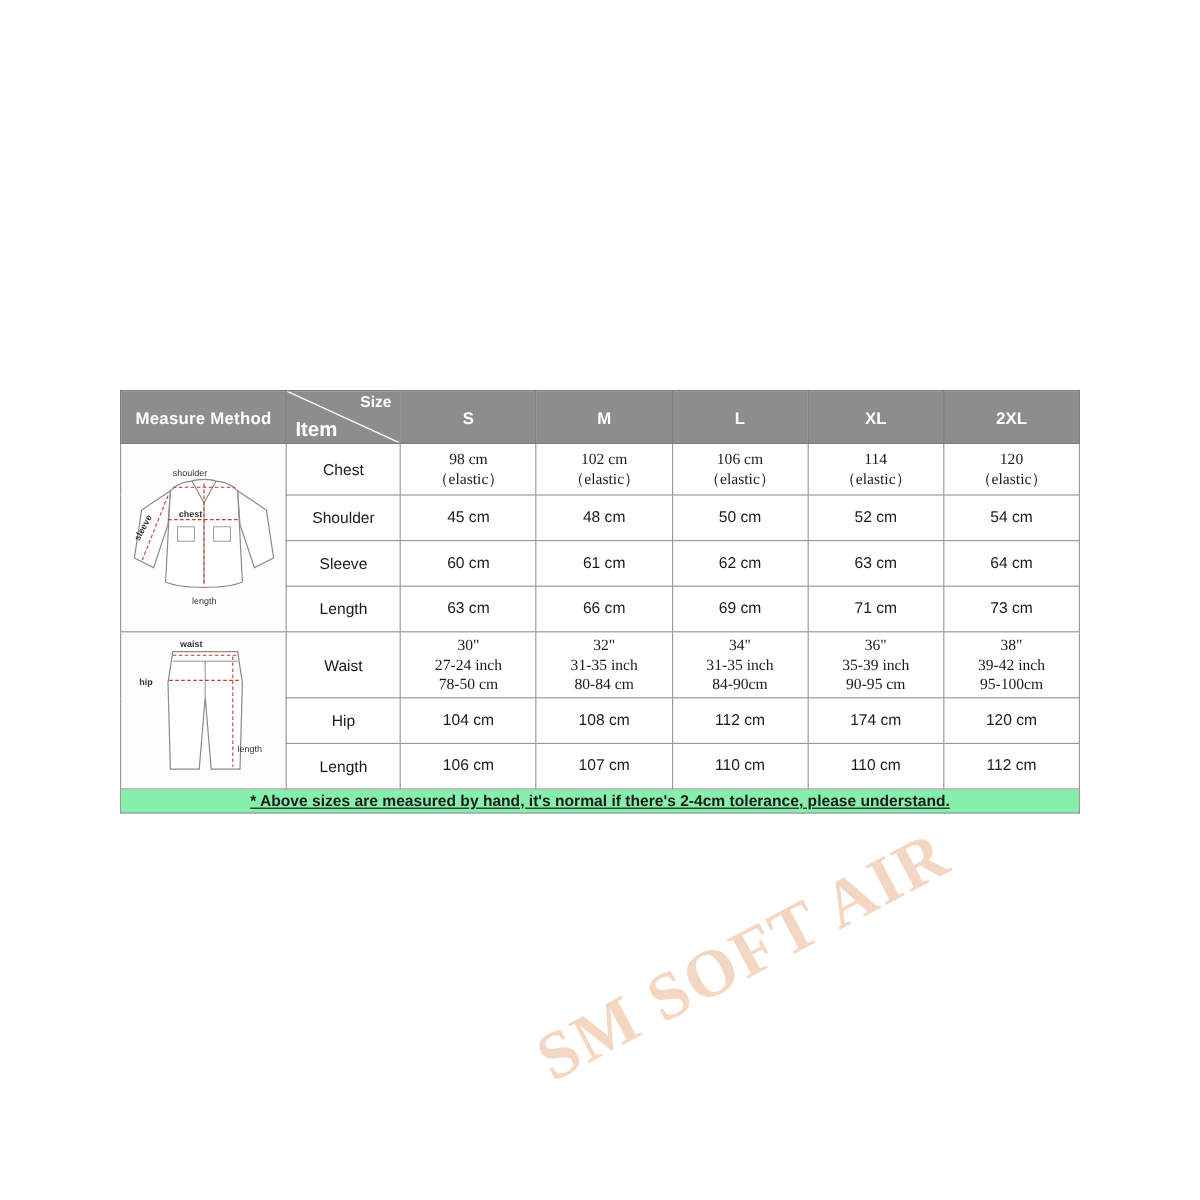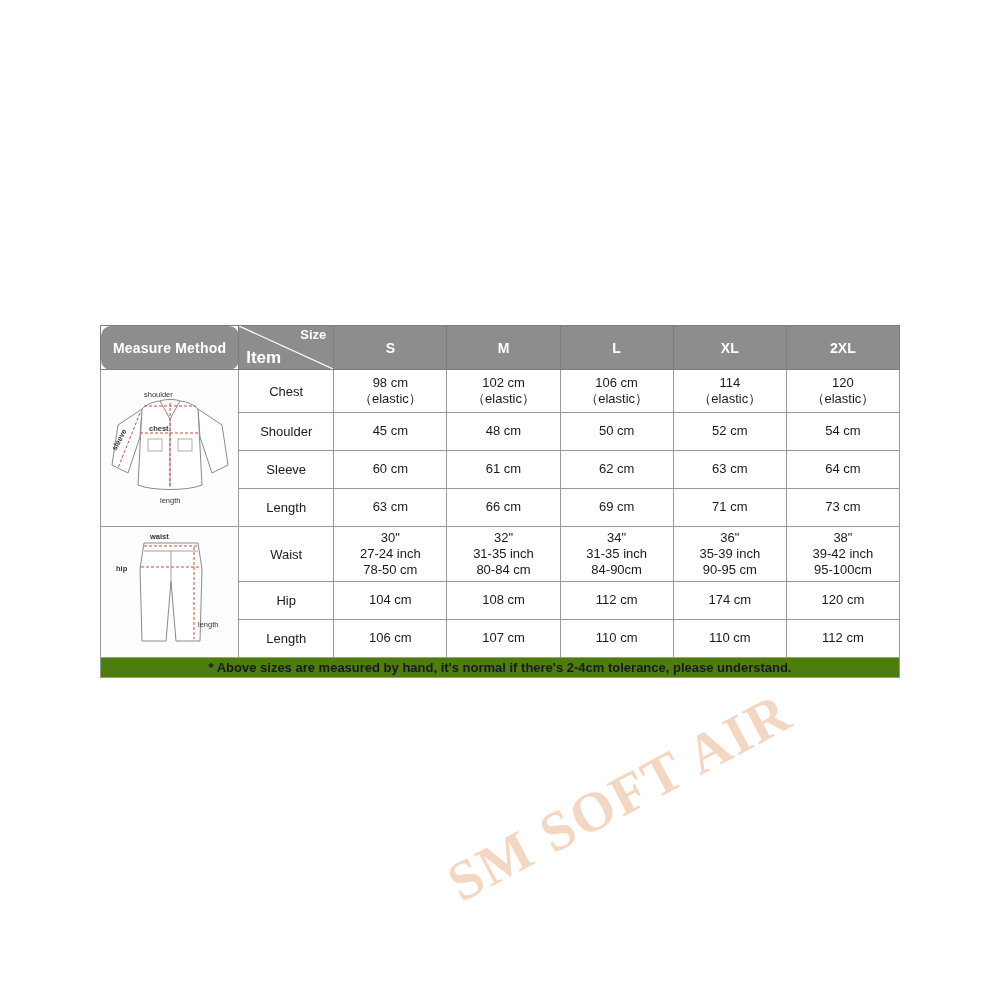--- a/index.html
+++ b/index.html
@@ -44,21 +44,20 @@
     color: #ffffff;
     height: 43px;
     font-weight: bold;
     font-size: 14px;
     border: 1px solid #7d7d7d;
   }
   th.measure-method {
     width: 138px;
     font-size: 14.5px;
     letter-spacing: 0.2px;
-    border-radius: 10px;
   }
   th.size-item {
     width: 95px;
     position: relative;
     padding: 0;
   }
   .diag-cell {
     position: relative;
     width: 100%;
     height: 43px;
@@ -95,35 +94,36 @@
     width: 95px;
     font-size: 13.5px;
     color: #1a1a1a;
   }
   td.val {
     line-height: 1.25;
     font-size: 13px;
     color: #1a1a1a;
     padding: 5px 0;
   }
-  td.val .sub { display: block; }
+  td.val .sub { display: block; font-family: Liberation Serif, serif; }
   tr.r-chest td { height: 42px; }
   tr.r-shoulder td, tr.r-sleeve td, tr.r-length td { height: 37px; }
   tr.r-waist td { height: 54px; }
   tr.r-hip td, tr.r-plength td { height: 37px; }
 
   .note-row td {
-    background: #4d7c0f;
+    background: #86efac;
     color: #ffffff;
     font-size: 12.5px;
     text-align: left;
     padding: 5px 8px;
     height: 19px;
     font-weight: bold;
     border: 1px solid #7d7d7d;
+    text-decoration: underline;
   }
 
   
   .fig {
     display: block;
     margin: 0 auto;
   }
   .watermark {
     position: absolute;
     left: 330px;

